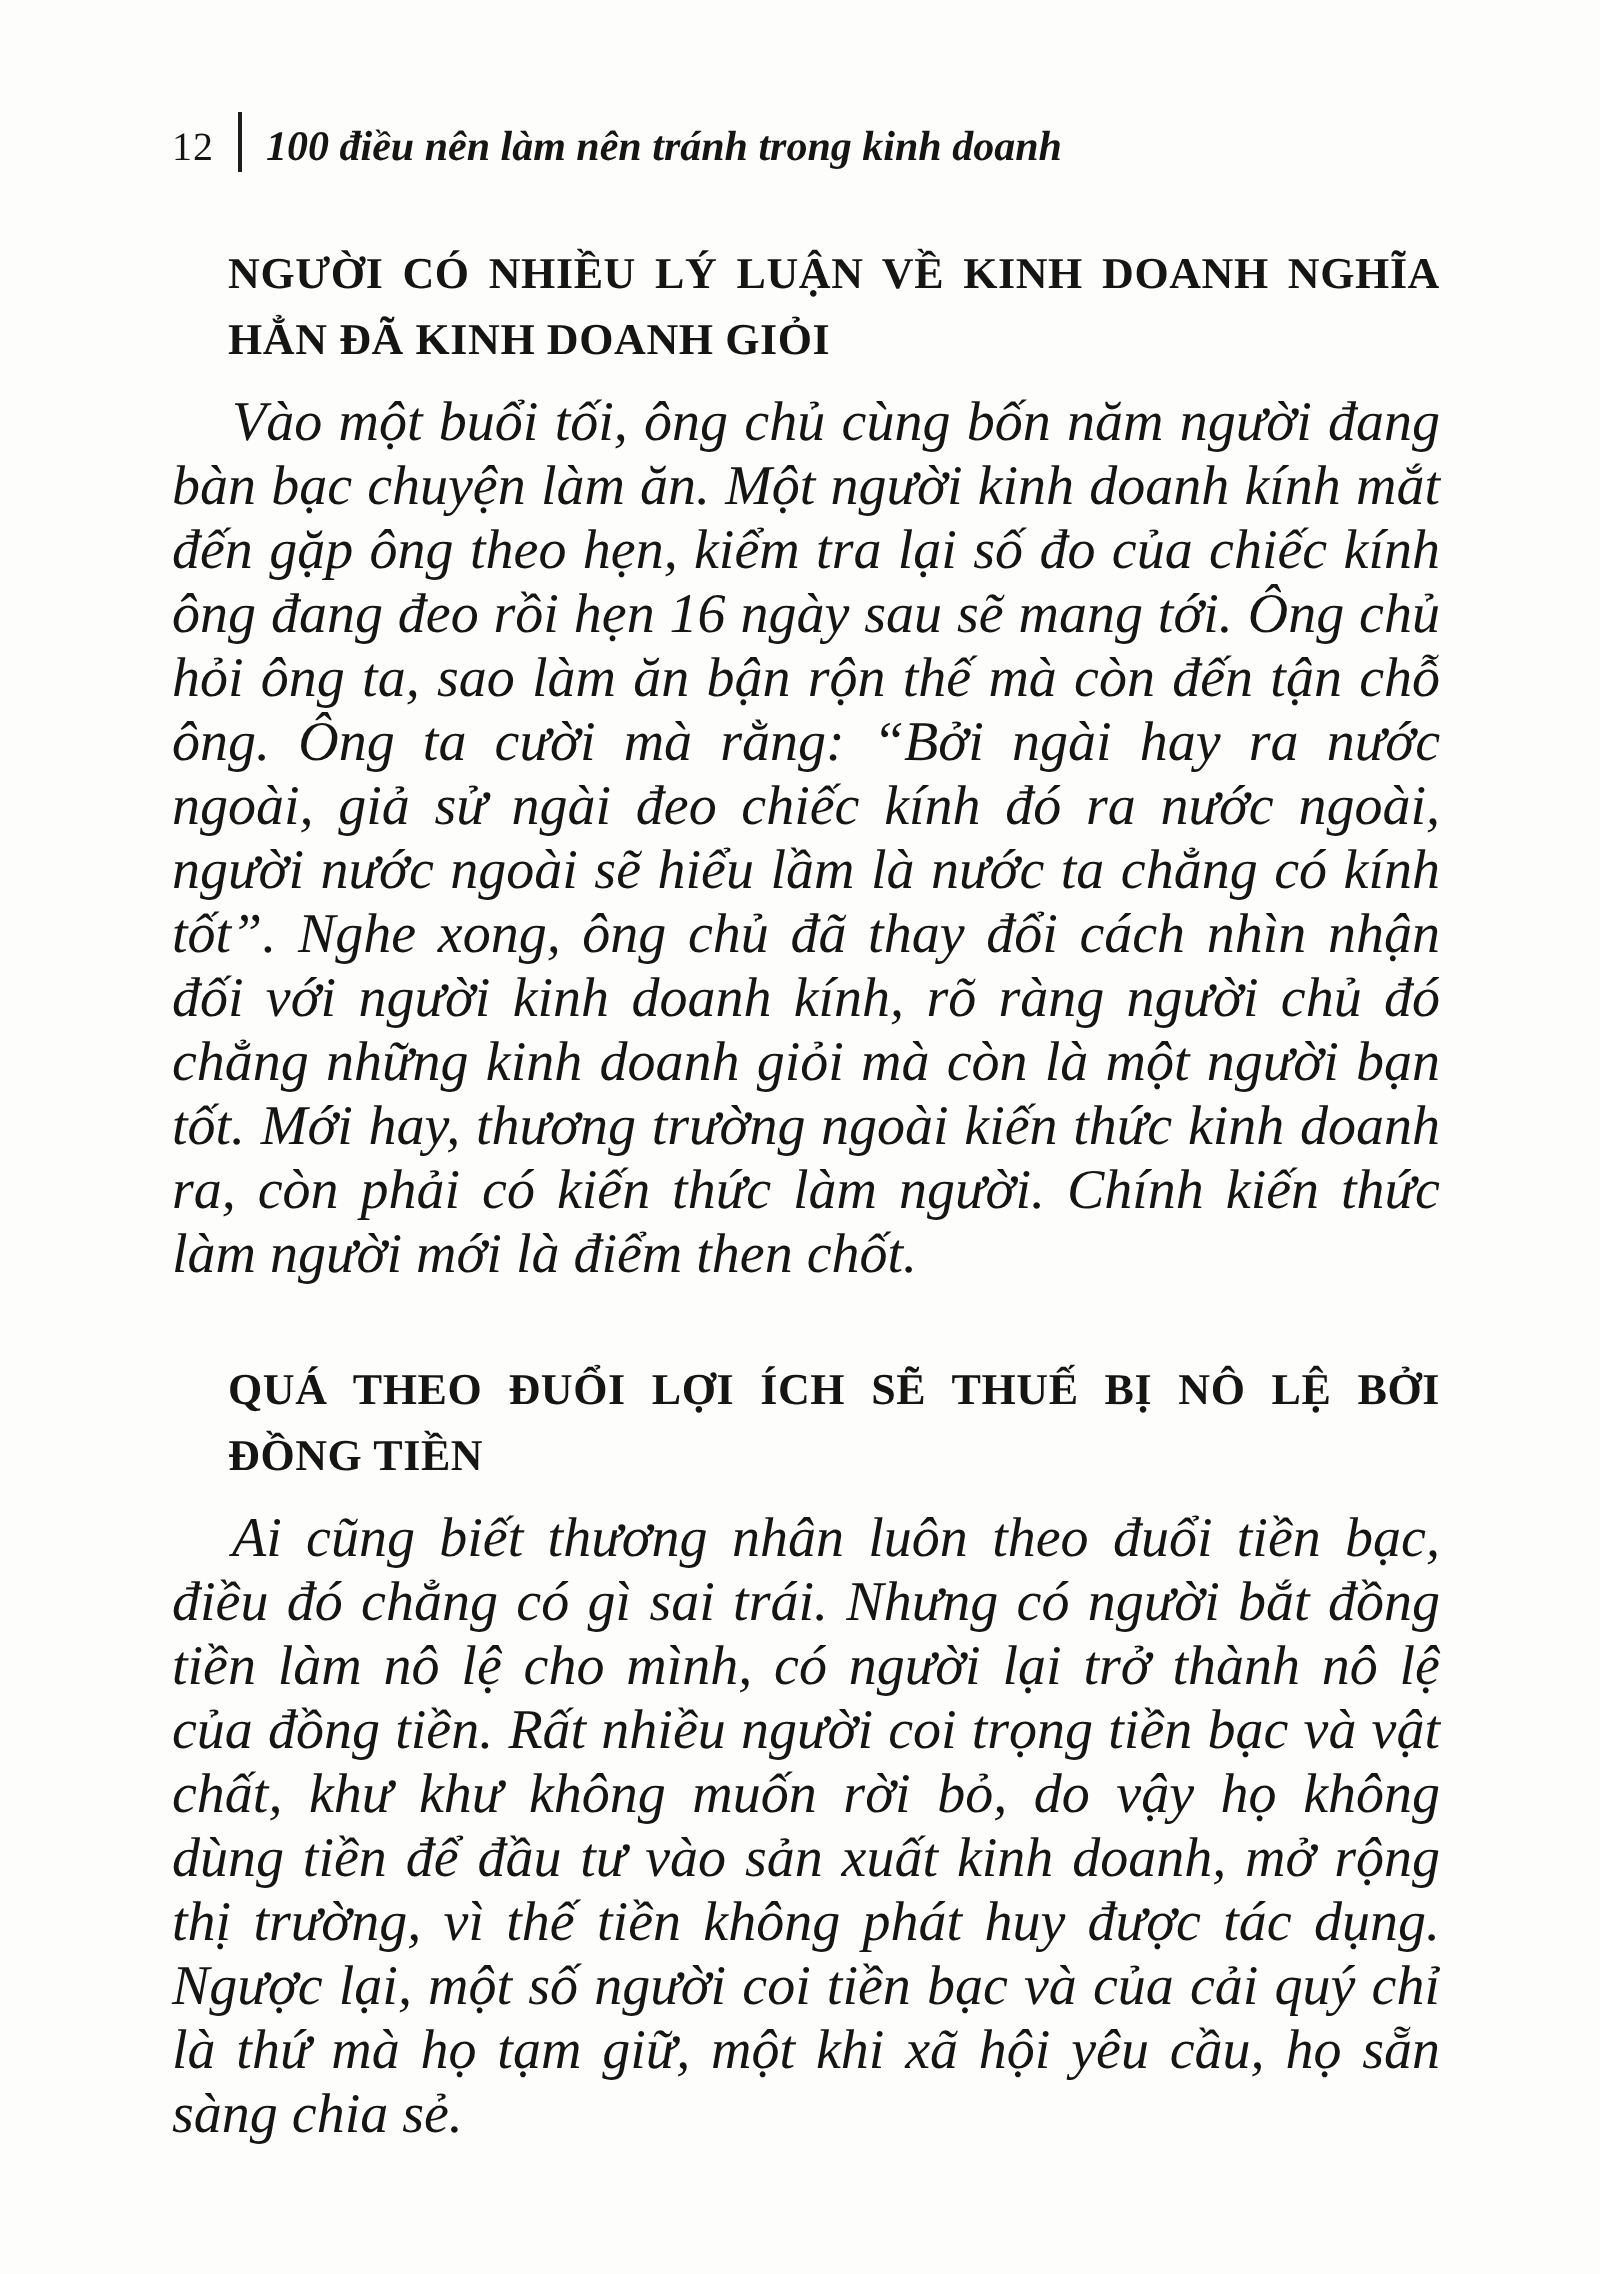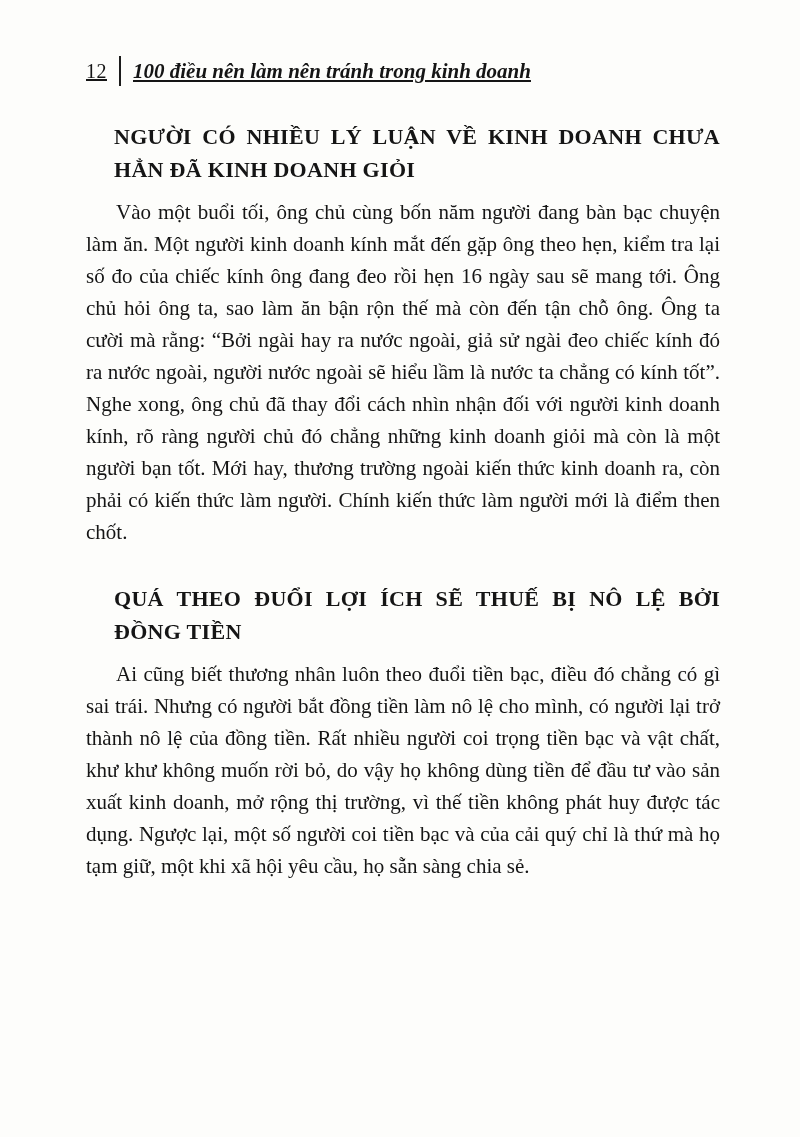--- a/index.html
+++ b/index.html
@@ -14,23 +14,22 @@
     margin: 0 auto;
     background: #fdfdfb;
     box-sizing: border-box;
     padding: 56px 80px 30px 86px;
     font-family: "Liberation Serif", "DejaVu Serif", serif;
     color: #151515;
     overflow: hidden;
   }
   .page-header {
     display: flex;
-    align-items: center;
+    align-items: flex-end;
     margin-bottom: 25px;
-    text-decoration: underline;
   }
   .page-number {
     font-size: 20px;
     letter-spacing: 0.5px;
     padding-right: 12px;
   }
   .header-divider {
     display: inline-block;
     width: 0;
     height: 30px;
@@ -51,40 +50,41 @@
   .section-heading {
     font-size: 22px;
     font-weight: bold;
     line-height: 33px;
     letter-spacing: 0.3px;
     padding-left: 28px;
     text-align: justify;
     margin: 0 0 10px 0;
   }
   .section-paragraph {
-    font-size: 21px;
+    font-size: 28px;
     line-height: 32px;
     text-align: justify;
     text-indent: 30px;
     margin: 0;
+    font-style: italic;
   }
 </style>
 </head>
 <body>
 
 <div class="page">
 
   <div class="page-header">
     <span class="page-number">12</span>
     <span class="header-divider"></span>
     <span class="book-title">100 điều nên làm nên tránh trong kinh doanh</span>
   </div>
 
   <div class="section">
-    <h2 class="section-heading">NGƯỜI CÓ NHIỀU LÝ LUẬN VỀ KINH DOANH CHƯA HẲN ĐÃ KINH DOANH GIỎI</h2>
+    <h2 class="section-heading">NGƯỜI CÓ NHIỀU LÝ LUẬN VỀ KINH DOANH NGHĨA HẲN ĐÃ KINH DOANH GIỎI</h2>
     <p class="section-paragraph">Vào một buổi tối, ông chủ cùng bốn năm người đang bàn bạc chuyện làm ăn. Một người kinh doanh kính mắt đến gặp ông theo hẹn, kiểm tra lại số đo của chiếc kính ông đang đeo rồi hẹn 16 ngày sau sẽ mang tới. Ông chủ hỏi ông ta, sao làm ăn bận rộn thế mà còn đến tận chỗ ông. Ông ta cười mà rằng: “Bởi ngài hay ra nước ngoài, giả sử ngài đeo chiếc kính đó ra nước ngoài, người nước ngoài sẽ hiểu lầm là nước ta chẳng có kính tốt”. Nghe xong, ông chủ đã thay đổi cách nhìn nhận đối với người kinh doanh kính, rõ ràng người chủ đó chẳng những kinh doanh giỏi mà còn là một người bạn tốt. Mới hay, thương trường ngoài kiến thức kinh doanh ra, còn phải có kiến thức làm người. Chính kiến thức làm người mới là điểm then chốt.</p>
   </div>
 
   <div class="section">
     <h2 class="section-heading">QUÁ THEO ĐUỔI LỢI ÍCH SẼ THUẾ BỊ NÔ LỆ BỞI ĐỒNG TIỀN</h2>
     <p class="section-paragraph">Ai cũng biết thương nhân luôn theo đuổi tiền bạc, điều đó chẳng có gì sai trái. Nhưng có người bắt đồng tiền làm nô lệ cho mình, có người lại trở thành nô lệ của đồng tiền. Rất nhiều người coi trọng tiền bạc và vật chất, khư khư không muốn rời bỏ, do vậy họ không dùng tiền để đầu tư vào sản xuất kinh doanh, mở rộng thị trường, vì thế tiền không phát huy được tác dụng. Ngược lại, một số người coi tiền bạc và của cải quý chỉ là thứ mà họ tạm giữ, một khi xã hội yêu cầu, họ sẵn sàng chia sẻ.</p>
   </div>
 
   <div class="section">
   </div>

